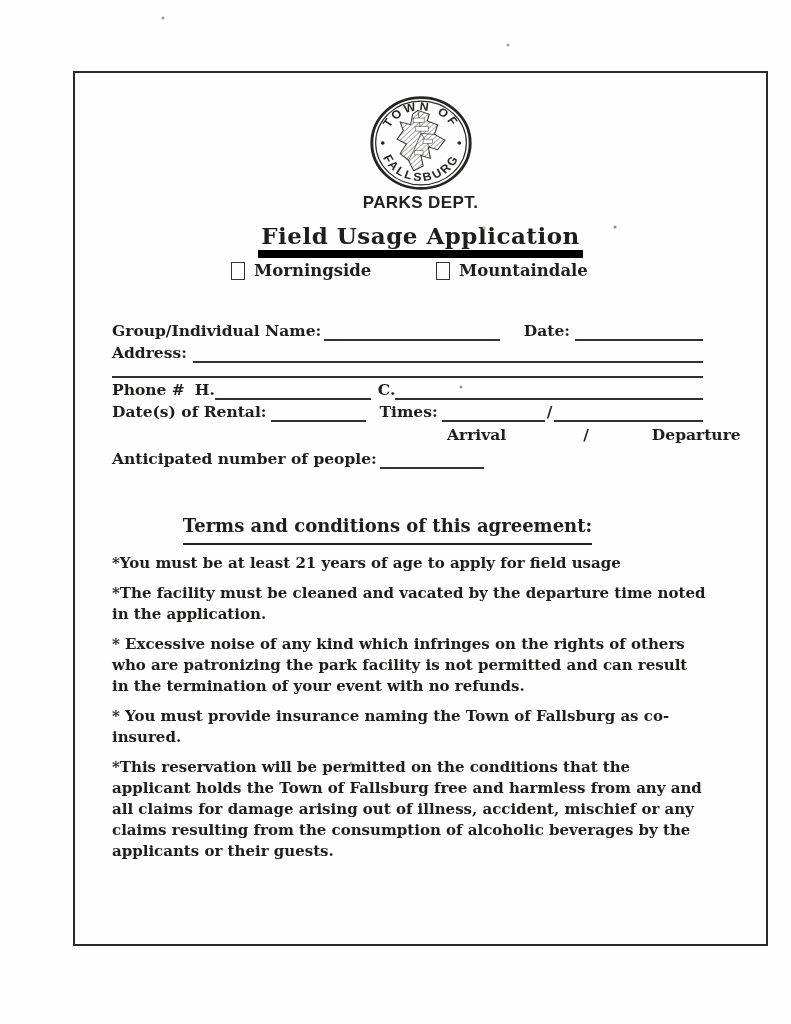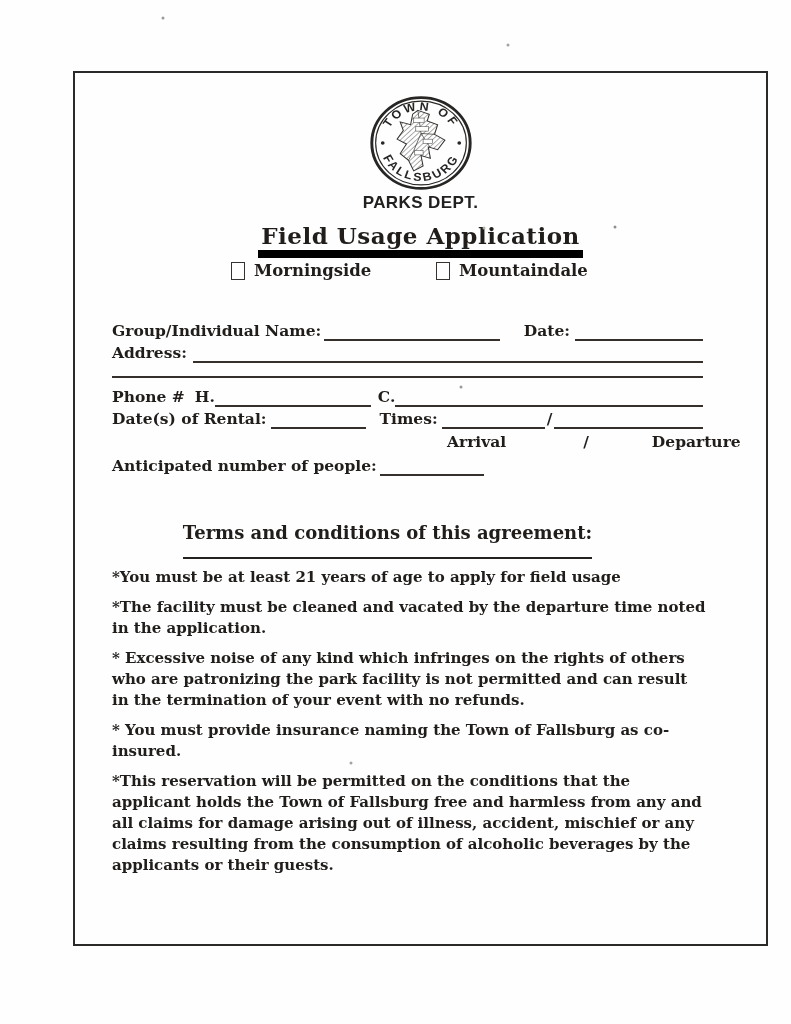--- a/index.html
+++ b/index.html
@@ -57,21 +57,21 @@
   .frow { display: flex; align-items: flex-end; font-size: 15.5px; line-height: 21px; white-space: nowrap; }
   .bl { border-bottom: 2px solid #36302c; height: 19px; box-sizing: content-box; }
   .grow { flex: 1 1 auto; }
   .full-line { border-bottom: 2px solid #36302c; margin-top: 13px; height: 0; }
   .arr-row { display: flex; font-size: 15.5px; line-height: 21px; margin-top: 2px; gap: 48px; }
   
   .terms-heading { text-align: center; margin-top: 46px; padding-right: 66px; }
   .terms-heading span {
     font-size: 18px;
     border-bottom: 2.5px solid #24211f;
-    padding-bottom: 14px;
+    padding-bottom: 7px;
     display: inline-block;
   }
   .terms-section { margin: 0 60px 0 37px; }
   .term-p { margin: 9px 0 0 0; font-size: 15px; line-height: 21px; }
   .term-p.first { margin-top: 8px; }
   
   .specks {
     position: absolute; left: 0; top: 0; width: 2px; height: 2px;
     background: transparent; border-radius: 50%;
     box-shadow:
@@ -143,21 +143,21 @@
         <span class="bl" style="width:128px;margin-left:5px"></span>
       </div>
 
       <div class="frow" style="margin-top:1px">
         <span>Address:</span>
         <span class="bl grow" style="margin-left:6px"></span>
       </div>
 
       <div class="full-line"></div>
 
-      <div class="frow" style="margin-top:8px">
+      <div class="frow" style="margin-top:1px">
         <span>Phone #</span>
         <span style="margin-left:10px">H.</span>
         <span class="bl" style="width:156px"></span>
         <span style="margin-left:7px">C.</span>
         <span class="bl grow"></span>
       </div>
 
       <div class="frow" style="margin-top:1px">
         <span>Date(s) of Rental:</span>
         <span class="bl" style="width:95px;margin-left:4px"></span>

